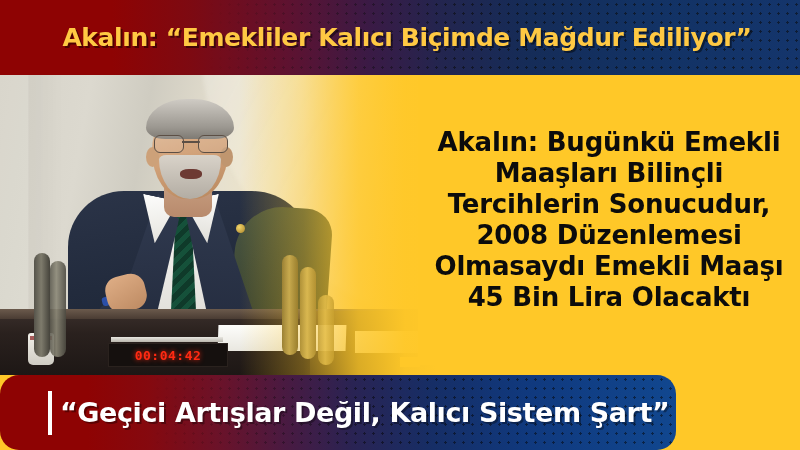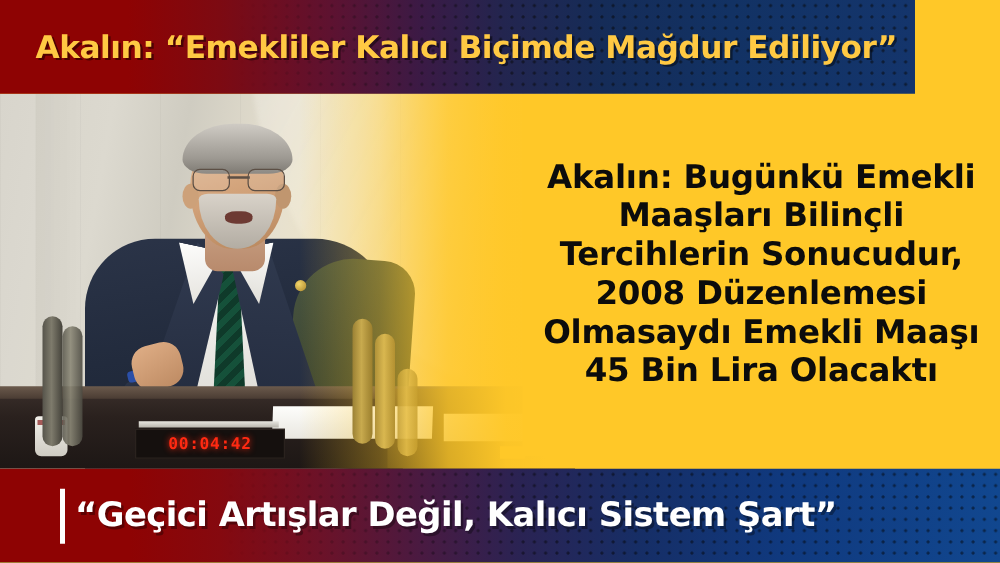--- a/index.html
+++ b/index.html
@@ -248,21 +248,21 @@
     line-height:1.19;
     font-weight:bold;
     text-align:center;
     letter-spacing:-.2px;
     white-space:pre-line;
     font-family:"DejaVu Sans","Liberation Sans",sans-serif;
   }
 
   
   .header-band{
-    position:absolute;left:0;top:0;width:732px;height:75px;
+    position:absolute;left:0;top:0;width:800px;height:75px;
     background:linear-gradient(90deg,
       #8e0303 0%, #8e0303 14%, #7d0a12 24%, #5e1230 36%,
       #3b1a45 46%, #23254f 55%, #152c58 66%, #123264 80%, #14356c 100%);
     overflow:hidden;
   }
   .dots{
     position:absolute;inset:0;
     background-image:radial-gradient(#0a0a0a 1.1px, transparent 1.3px);
     background-size:9px 9px;
     opacity:.55;
@@ -275,25 +275,26 @@
     color:#ffc943;
     font-size:25px;font-weight:bold;
     letter-spacing:-.4px;
     text-shadow:2px 2px 0 rgba(0,0,0,.45);
     font-family:"DejaVu Sans","Liberation Sans",sans-serif;
     padding-left:14px;box-sizing:border-box;
   }
 
   
   .bottom-band{
-    position:absolute;left:0;bottom:0;width:800px;height:75px;
+    position:absolute;left:0;bottom:0;width:676px;height:75px;
     background:linear-gradient(90deg,
       #8e0303 0%, #8e0303 13%, #85090f 22%, #6c1228 32%,
       #4a1a41 42%, #2a2353 52%, #162e66 64%, #10397e 78%, #11478f 100%);
     overflow:hidden;
+    border-radius:19px;
   }
   .bottom-dots{
     position:absolute;inset:0;
     background-image:radial-gradient(#050505 1.1px, transparent 1.3px);
     background-size:9px 9px;
     opacity:.5;
     -webkit-mask-image:linear-gradient(90deg, rgba(0,0,0,0) 0%, rgba(0,0,0,0) 22%, rgba(0,0,0,.5) 38%, #000 56%, #000 100%);
             mask-image:linear-gradient(90deg, rgba(0,0,0,0) 0%, rgba(0,0,0,0) 22%, rgba(0,0,0,.5) 38%, #000 56%, #000 100%);
   }
   .bottom-inner{

